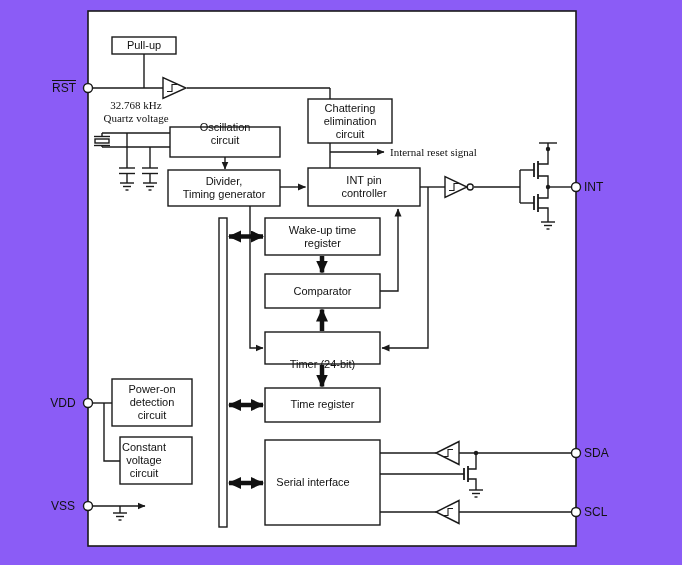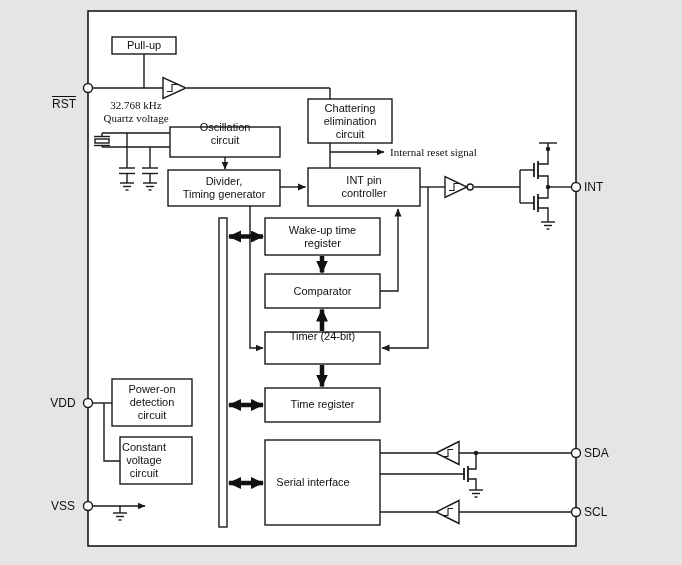--- a/index.html
+++ b/index.html
@@ -1,30 +1,30 @@
 <!DOCTYPE html>
 <html><head>
 <meta charset="utf-8">
 <style>
   html,body { margin:0; padding:0; background:#ffffff; }
   .canvas {
-    position:relative; width:682px; height:565px; background:#e5e5e5;
+    position:relative; width:682px; height:565px; background:#8b5cf6;
     font-family:"Liberation Sans", sans-serif; color:#111;
     overflow:hidden;
   }
   .canvas svg { position:absolute; left:0; top:0; }
   .blabel {
     position:absolute; display:flex; flex-direction:column;
     align-items:center; justify-content:center; text-align:center;
     font-size:11px; line-height:13px; pointer-events:none;
   }
   .lbl { position:absolute; font-size:11px; line-height:13px; pointer-events:none;font-family:Liberation Serif, serif; }
   .pin { position:absolute; font-size:12px; line-height:14px; pointer-events:none; }
   .ctr { text-align:center; }
-  .ovl { text-decoration:overline;margin-top:16px; }
+  .ovl { text-decoration:overline; }
   .box { fill:#ffffff; stroke:#1a1a1a; stroke-width:1.4; }
   .w   { stroke:#1a1a1a; stroke-width:1.4; fill:none; }
   .thick { stroke:#111111; stroke-width:4.5; fill:none; }
   .fillw { fill:#ffffff; stroke:#1a1a1a; stroke-width:1.4; }
   .glyph { stroke:#1a1a1a; stroke-width:1.1; fill:none; }
   .dot { fill:#1a1a1a; stroke:none; }
 </style>
 </head>
 <body>
 
@@ -232,21 +232,21 @@
 
 <div class="blabel" style="left:265px;top:218px;width:115px;height:37px">
   <div>Wake-up time</div>
   <div>register</div>
 </div>
 
 <div class="blabel" style="left:265px;top:274px;width:115px;height:34px">
   <div>Comparator</div>
 </div>
 
-<div class="blabel" style="left:265px;top:320px;width:115px;height:32px">
+<div class="blabel" style="left:265px;top:348px;width:115px;height:32px">
   <div>Timer (24-bit)</div>
 </div>
 
 <div class="blabel" style="left:265px;top:387px;width:115px;height:34px">
   <div>Time register</div>
 </div>
 
 <div class="blabel" style="left:112px;top:379px;width:80px;height:47px">
   <div>Power-on</div>
   <div>detection</div>

